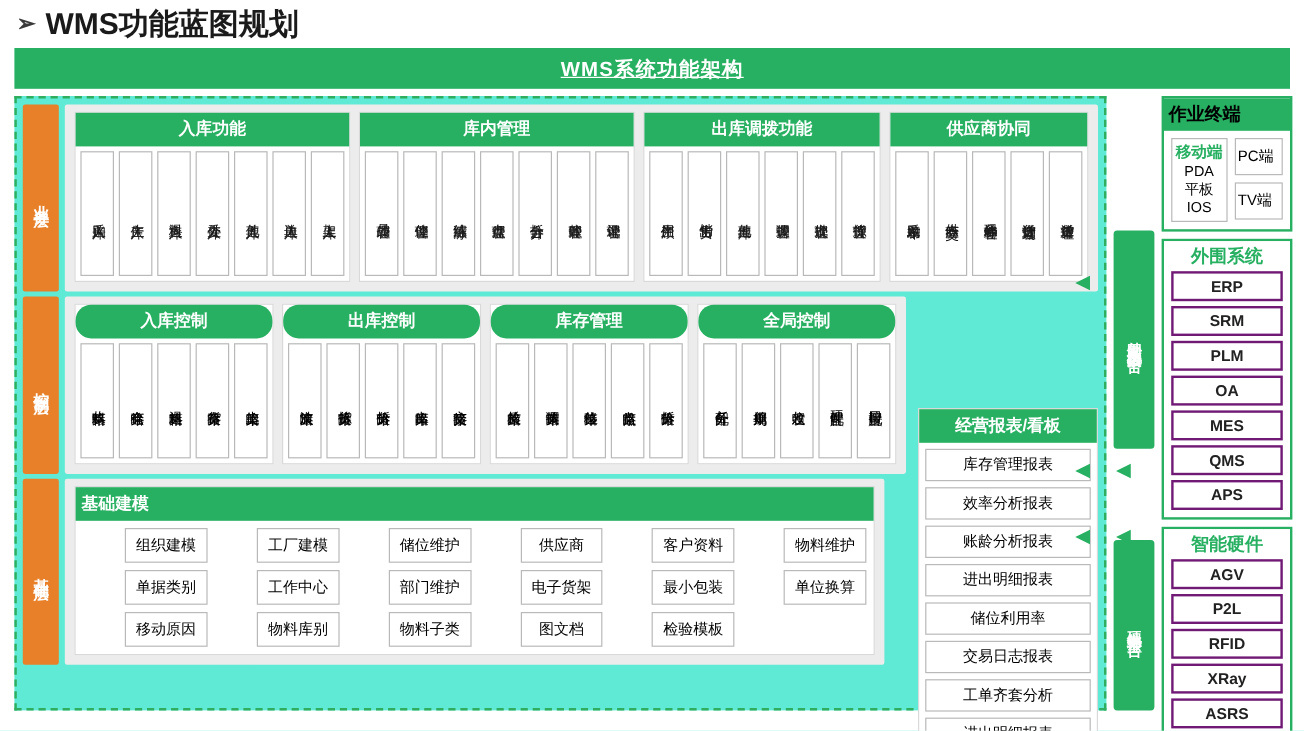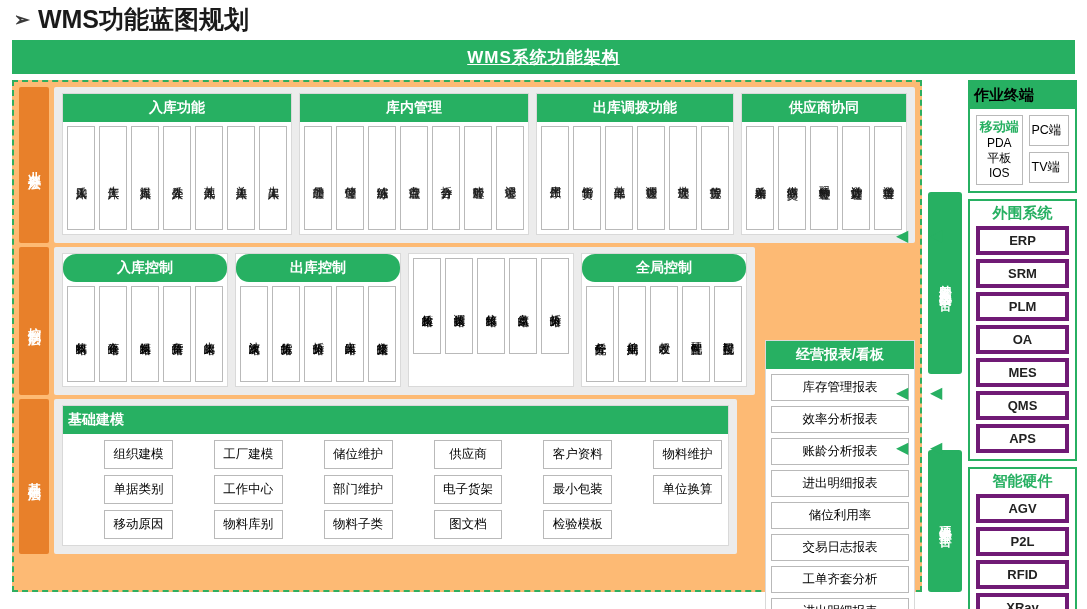--- a/index.html
+++ b/index.html
@@ -33,21 +33,21 @@
     margin: 6px 10px 0 12px;
     height: 512px;
     display:flex;
     gap:6px;
   }
 
   
   .main-area {
     flex: 0 0 884px;
     border: 2px dashed #2fae5f;
-    background: #fdba74;
+    background: #5eead4;
     padding: 5px 5px 5px 5px;
     display:flex;
     flex-direction: column;
     gap: 4px;
     position: relative;
   }
 
   .layer-row { display:flex; gap:5px; }
   .layer-tag {
     flex: 0 0 30px;
@@ -171,21 +171,21 @@
     flex:1; border:1px solid #b9b9b9; text-align:center;
     font-size:12px; padding:3px 2px; line-height:1.25;
   }
   .term-left .hl { color:#27b062; font-weight:bold; font-size:13px; display:block; margin-bottom:1px;}
   .term-right { flex:1; display:flex; flex-direction:column; gap:6px; }
   .term-btn {
     border:1px solid #b9b9b9; text-align:left; font-size:12.5px;
     padding:6px 2px;
   }
   .sys-item, .hw-item {
-    border:4px solid #701a75; text-align:center;
+    border:2px solid #701a75; text-align:center;
     font-size:13px; padding:3px 2px; font-weight:bold; color:#222;
   }
   .panel.outline-title {
     border:2px solid #27b062;
   }
   .panel-head-plain {
     color:#27b062; font-weight:bold; font-size:15px; text-align:center;
     padding:3px; background:#fff;
   }
 
@@ -362,20 +362,21 @@
               <div class="ctl-cell">
                   <span>出库策略</span>
                 </div>
               <div class="ctl-cell">
                   <span>交接策略</span>
                 </div>
             </div>
           </div>
 
           <div class="group ctl-group">
+            <div class="group-head">库存管理</div>
             <div class="group-cells">
               <div class="ctl-cell">
                   <span>质检策略</span>
                 </div>
               <div class="ctl-cell">
                   <span>调拨策略</span>
                 </div>
               <div class="ctl-cell">
                   <span>位移策略</span>
                 </div>

